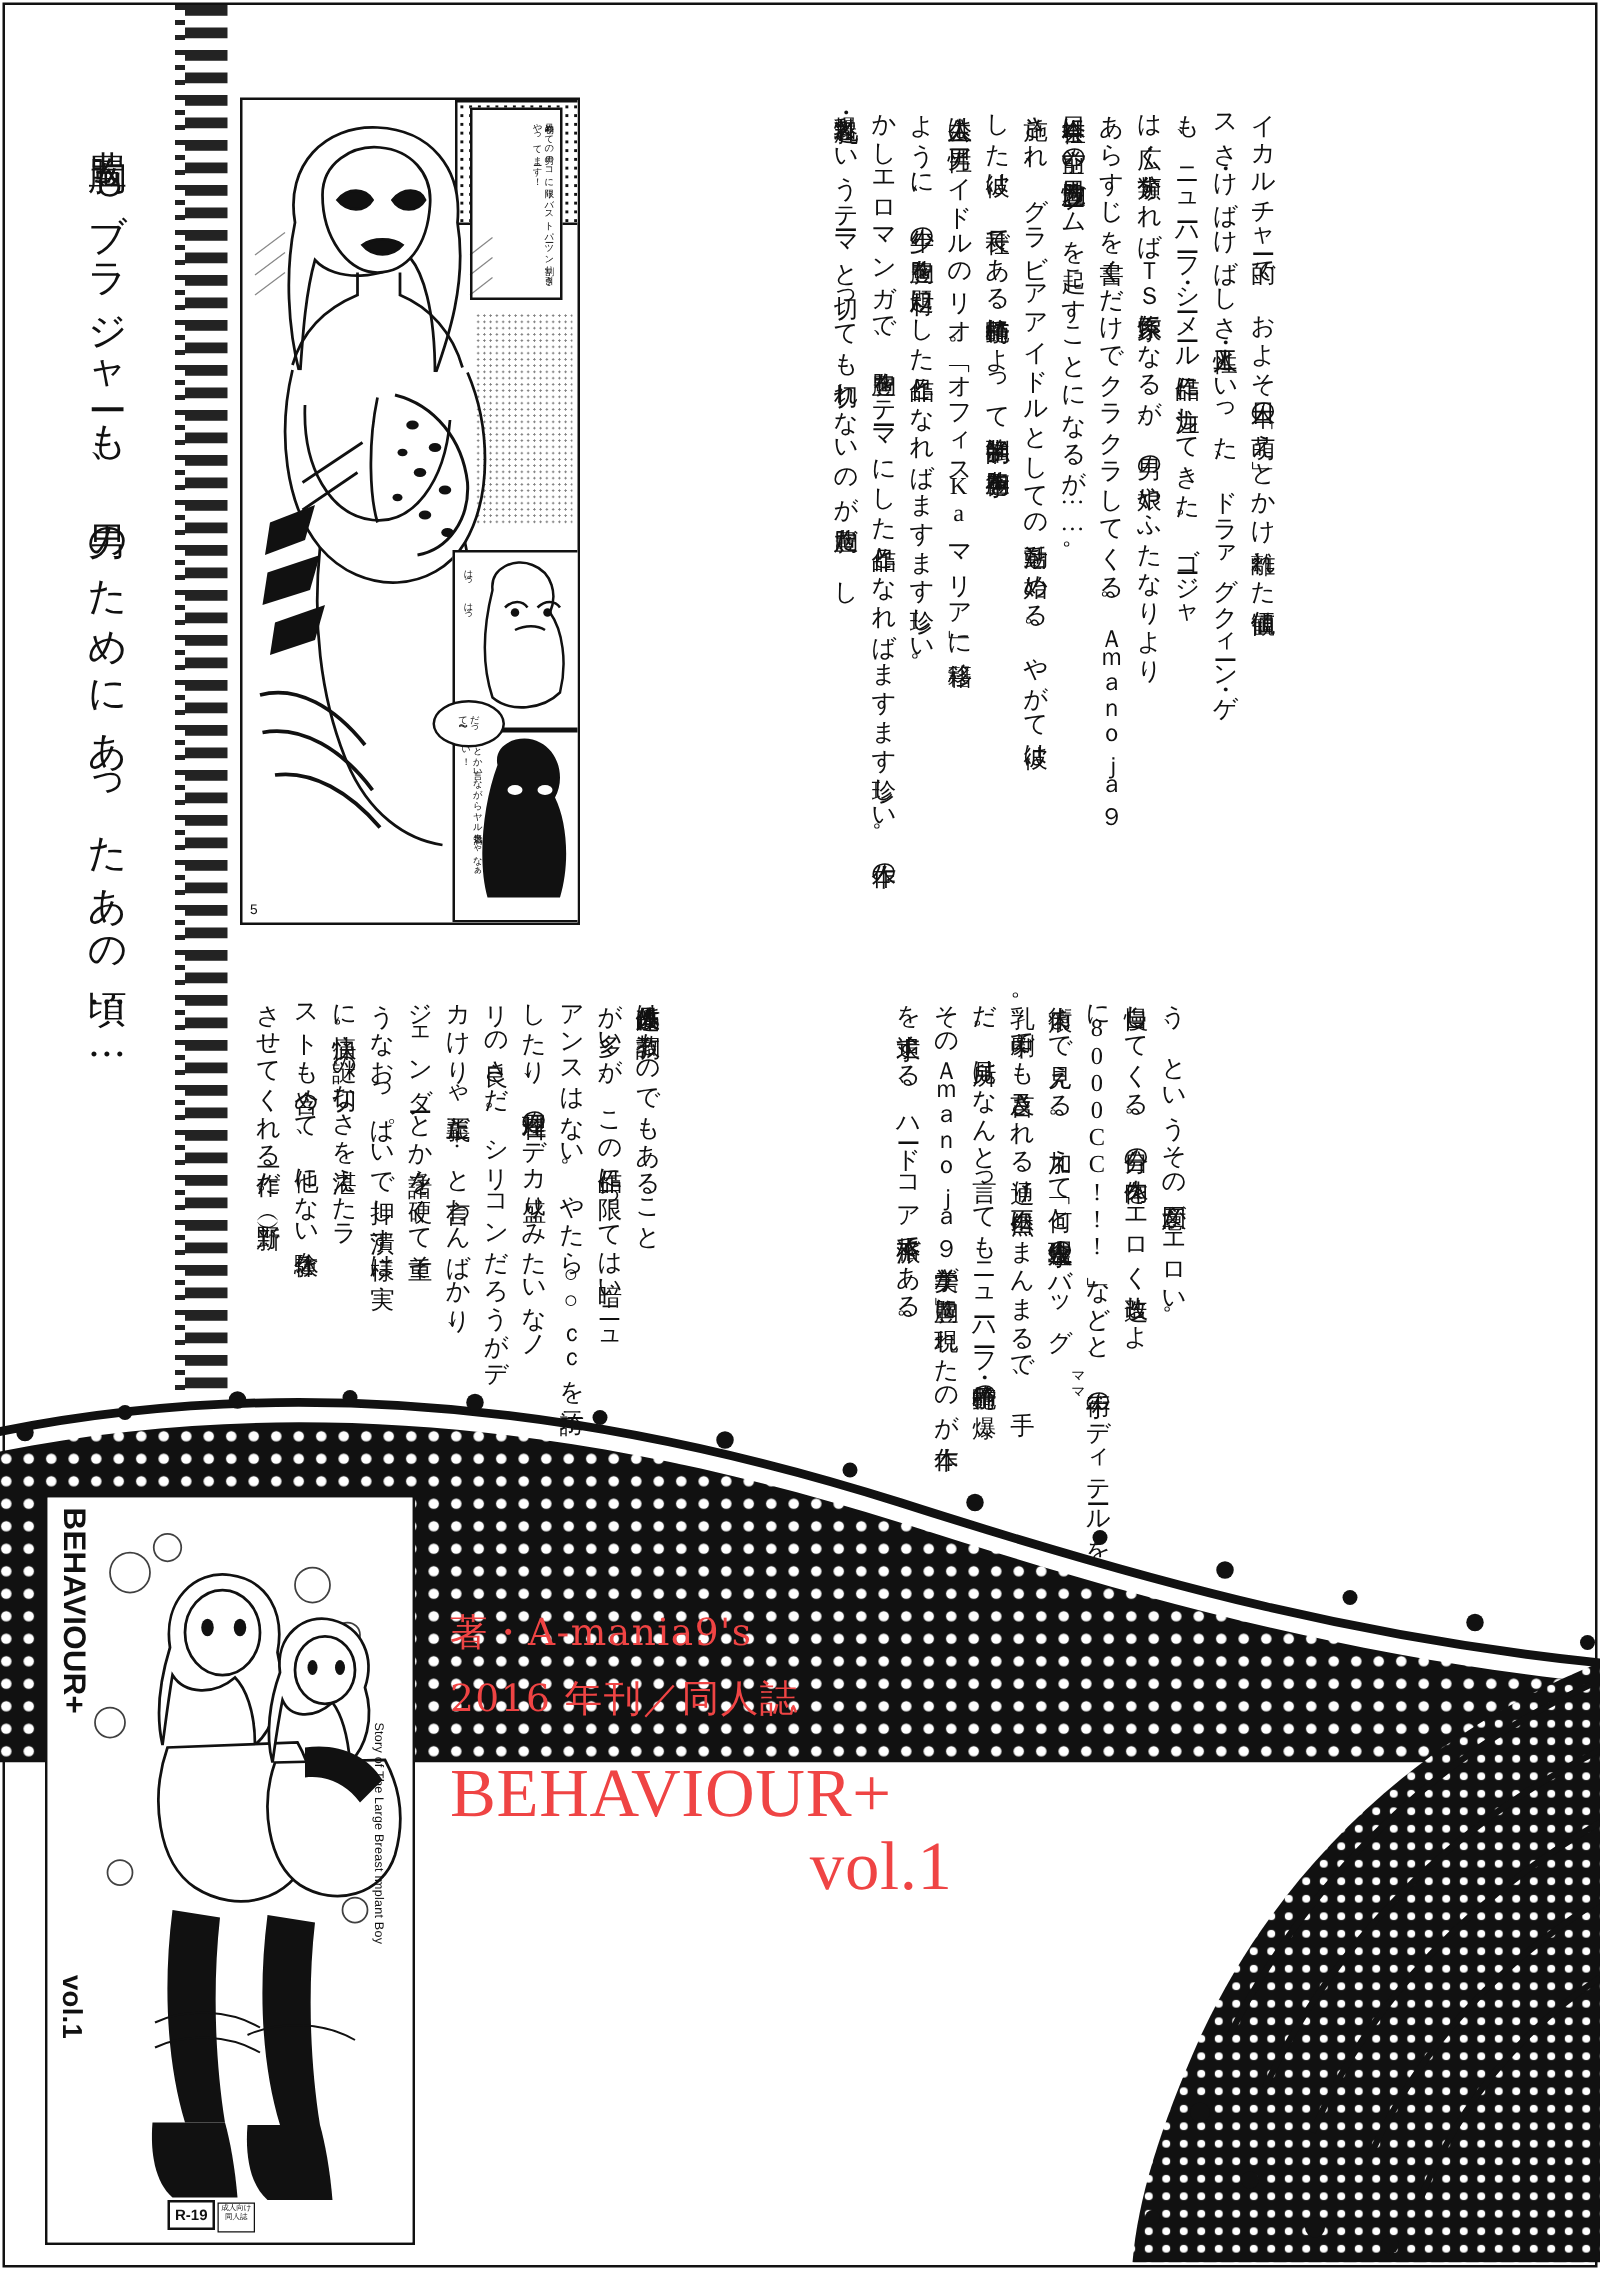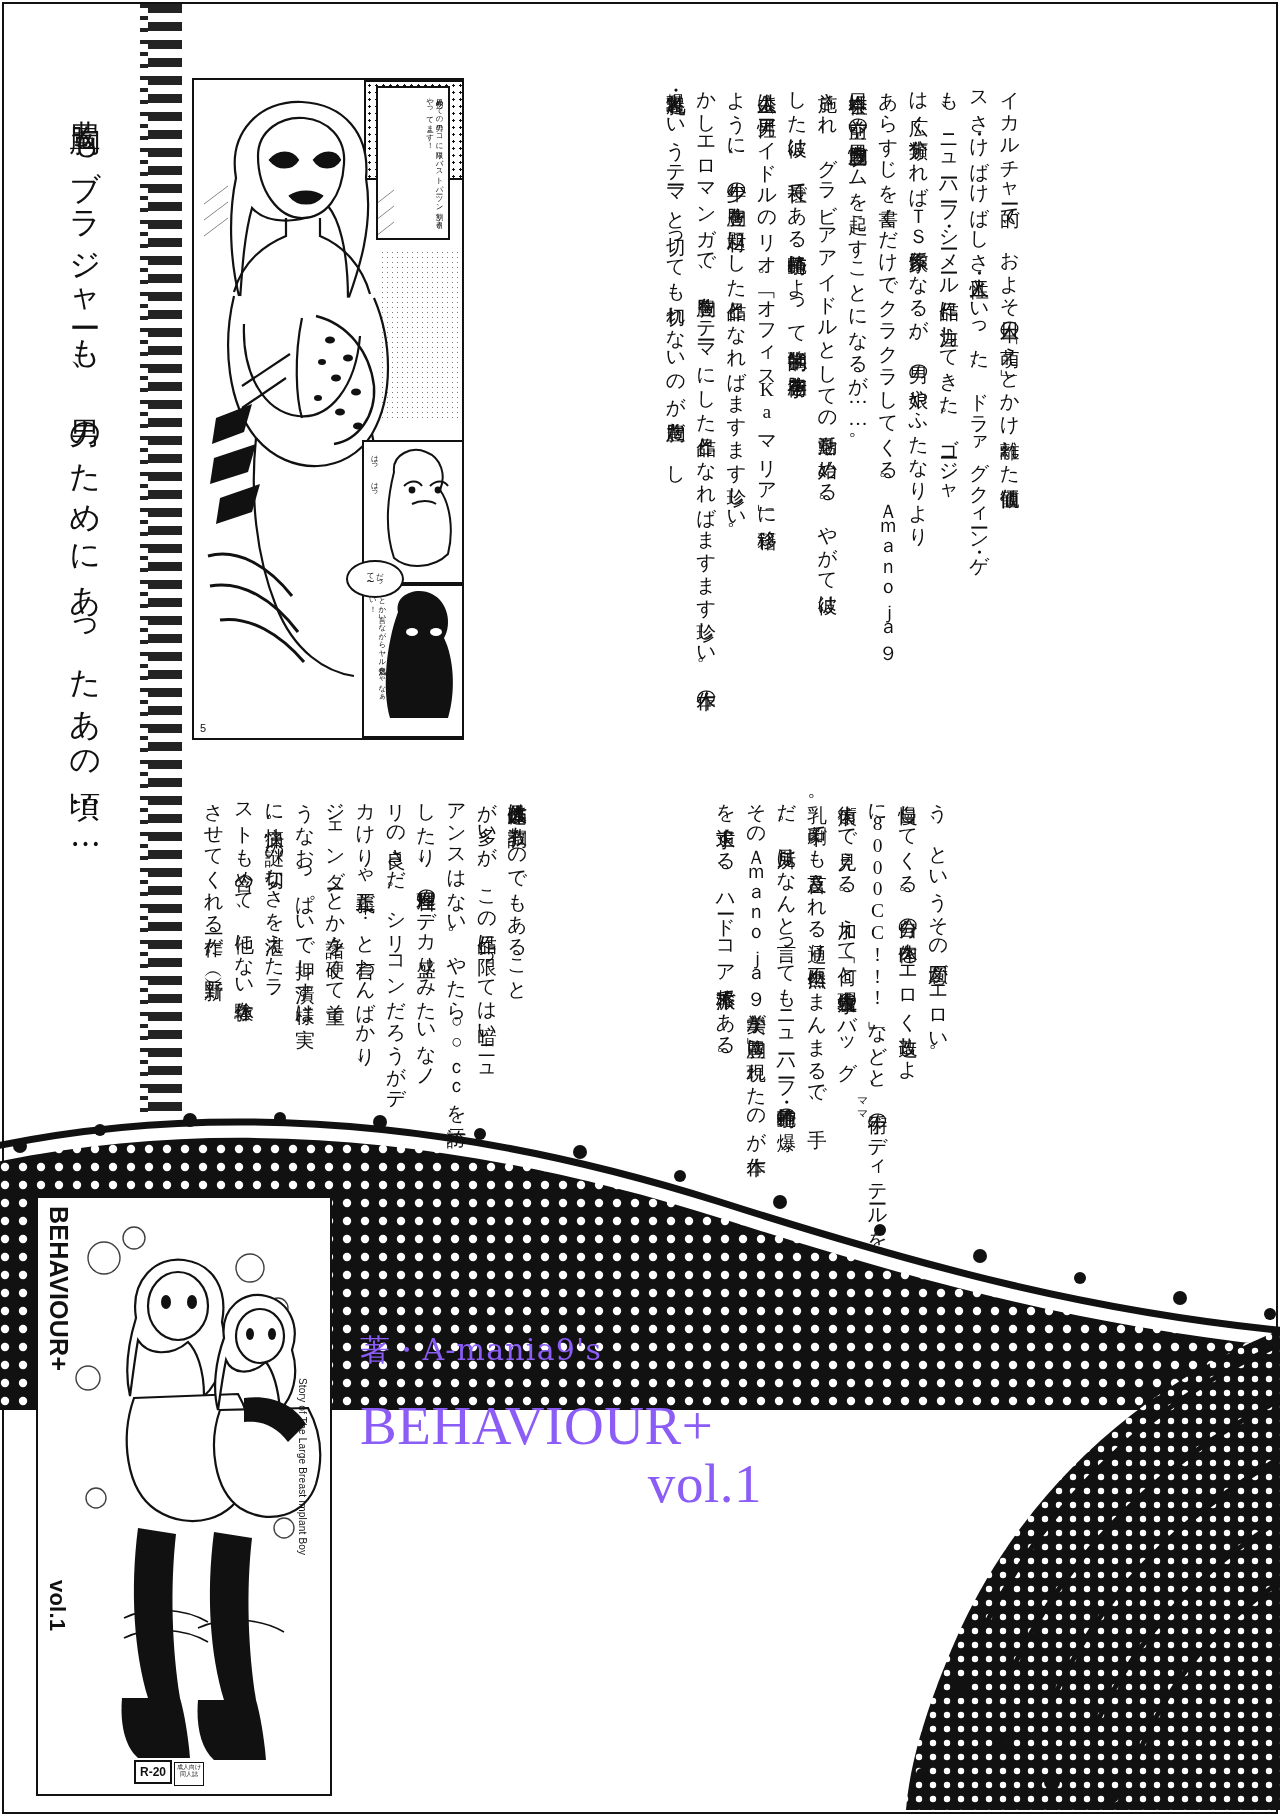--- a/index.html
+++ b/index.html
@@ -197,22 +197,21 @@
     width:30px;height:24px;border:1px solid #111;
     font-size:6px;line-height:1.15;text-align:center;color:#111;
     padding-top:1px;box-sizing:border-box;
   }
 
   
   #credits{
     position:absolute;
     left:360px;top:1286px;
     width:560px;
-    color:#8b5cf6;
-    margin-top:44px;
+    color:#ef4444;
   }
   #credits .line{
     font-family:"DejaVu Serif","Liberation Serif",serif;
     font-size:30px;
     letter-spacing:.04em;
     margin-bottom:12px;
   }
   #credits .line.indent{padding-left:36px;}
   #credits .big{
     font-family:"Liberation Serif",serif;
@@ -503,23 +502,24 @@
       <g fill="none" stroke="#111" stroke-width="1.6">
         <path d="M86,420 C110,408 146,410 170,424"></path>
         <path d="M86,440 C110,428 146,430 170,444"></path>
         <path d="M160,430 C186,418 222,420 246,434"></path>
       </g>
     </svg>
 
     <div class="cv-title">BEHAVIOUR+</div>
     <div class="cv-title" style="top:382px;height:110px;font-size:22px;">vol.1</div>
     <div class="cv-side">Story of The Large Breast Implant Boy</div>
-    <div class="cv-r18">R-20</div>
+    <div class="cv-r18">R-19</div>
     <div class="cv-stamp">成人向け同人誌</div>
   </div>
 
   <div id="credits">
     <div class="line">著・A-mania9's</div>
+    <div class="line">2016 年刊／同人誌</div>
     <div class="big">BEHAVIOUR+</div>
     <div class="big2">vol.1</div>
   </div>
 
 </div>
 
 </body></html>

